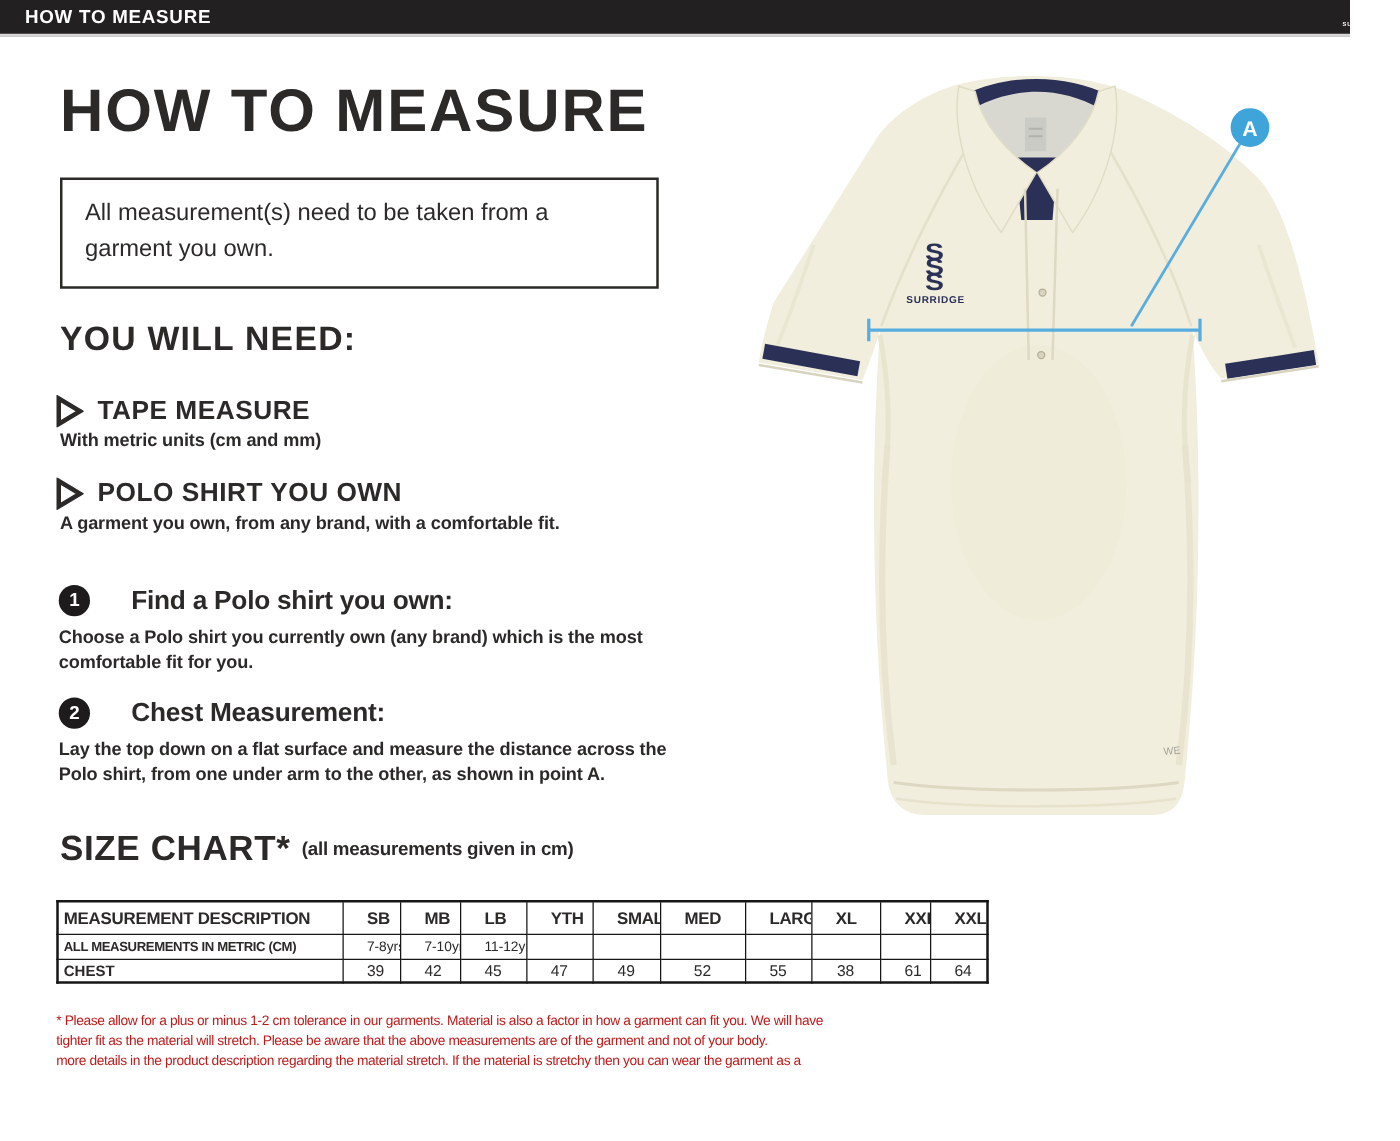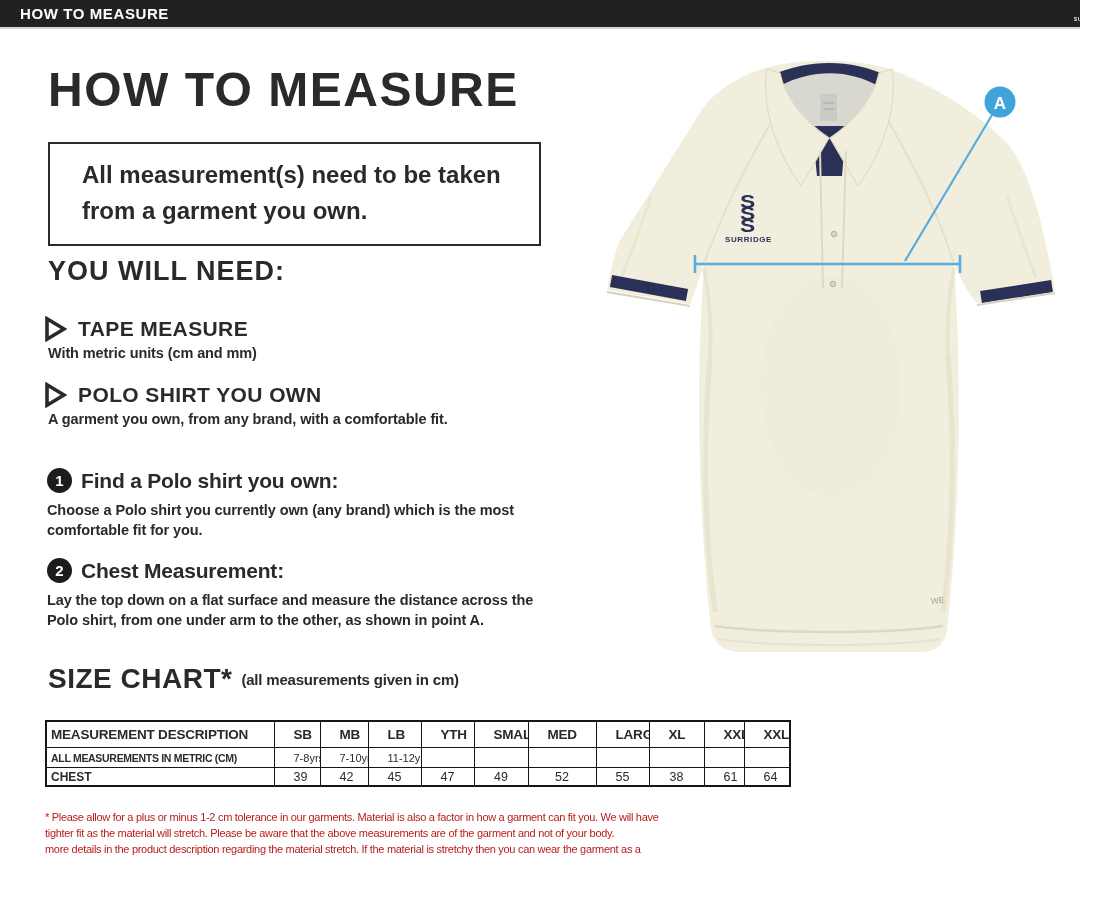--- a/index.html
+++ b/index.html
@@ -14,38 +14,38 @@
   .topbar-logo{position:absolute;right:8px;top:1px;width:46px;height:25px;text-align:center;line-height:1;}
   .topbar-logo .sstack{display:block;color:#fff;font-weight:bold;font-size:9px;height:15px;letter-spacing:-1px;
                        transform:scale(1.2,.62);transform-origin:center top;}
   .topbar-logo .sstack span{display:block;height:5px;}
   .topbar-logo .brand{display:block;color:#fff;font-weight:bold;font-size:4.6px;letter-spacing:.7px;margin-top:2px;}
 
   
   .heading{position:absolute;left:48px;top:66px;margin:0;font-size:48px;line-height:1;
            font-weight:800;letter-spacing:1.5px;color:#2b2a29;}
   .notice{position:absolute;left:48px;top:142px;width:441px;border:2.5px solid #2b2a29;
-          padding:13px 16px 15px 32px;font-size:24px;font-weight:bold;line-height:1.5;}
+          padding:13px 16px 15px 18px;font-size:19px;font-weight:normal;line-height:1.5;}
   .ywn-heading{position:absolute;left:48px;top:256px;margin:0;font-size:27px;font-weight:800;letter-spacing:1px;}
 
   .need-item{position:absolute;left:44px;}
   .need-item.first{top:316px;}
   .need-item.second{top:382px;}
   .need-row{display:flex;align-items:center;gap:11px;}
   .need-title{font-size:21px;font-weight:800;letter-spacing:.4px;}
   .need-sub{font-size:14.5px;font-weight:bold;margin-top:3px;margin-left:4px;letter-spacing:-.1px;}
   .tri-icon{flex:0 0 auto;display:block;}
 
   .step{position:absolute;left:47px;}
   .step.one{top:468px;}
   .step.two{top:558px;}
   .step-head{display:flex;align-items:center;gap:9px;}
   .step-badge{width:25px;height:25px;border-radius:50%;background:#1d1b1c;color:#fff;font-size:15px;
               font-weight:bold;display:flex;align-items:center;justify-content:center;}
-  .step-title{font-size:21px;font-weight:bold;letter-spacing:-.2px;}
+  .step-title{font-size:21px;font-weight:bold;letter-spacing:-.2px;margin-left:24px;}
   .step-desc{margin-top:7px;width:505px;font-size:14.5px;font-weight:bold;line-height:1.4;letter-spacing:-.1px;}
 
   .sc-head{position:absolute;left:48px;top:663px;display:flex;align-items:center;}
   .sc-title{margin:0;font-size:28px;font-weight:800;letter-spacing:.5px;}
   .sc-note{margin-left:9px;font-size:15px;font-weight:bold;letter-spacing:-.2px;}
 
   
   .table-wrap{position:absolute;left:45px;top:720px;}
   table.size-chart{border-collapse:collapse;table-layout:fixed;width:744px;border:2px solid #161616;background:#fff;}
   .size-chart th,.size-chart td{border:1.2px solid #161616;text-align:center;white-space:nowrap;

